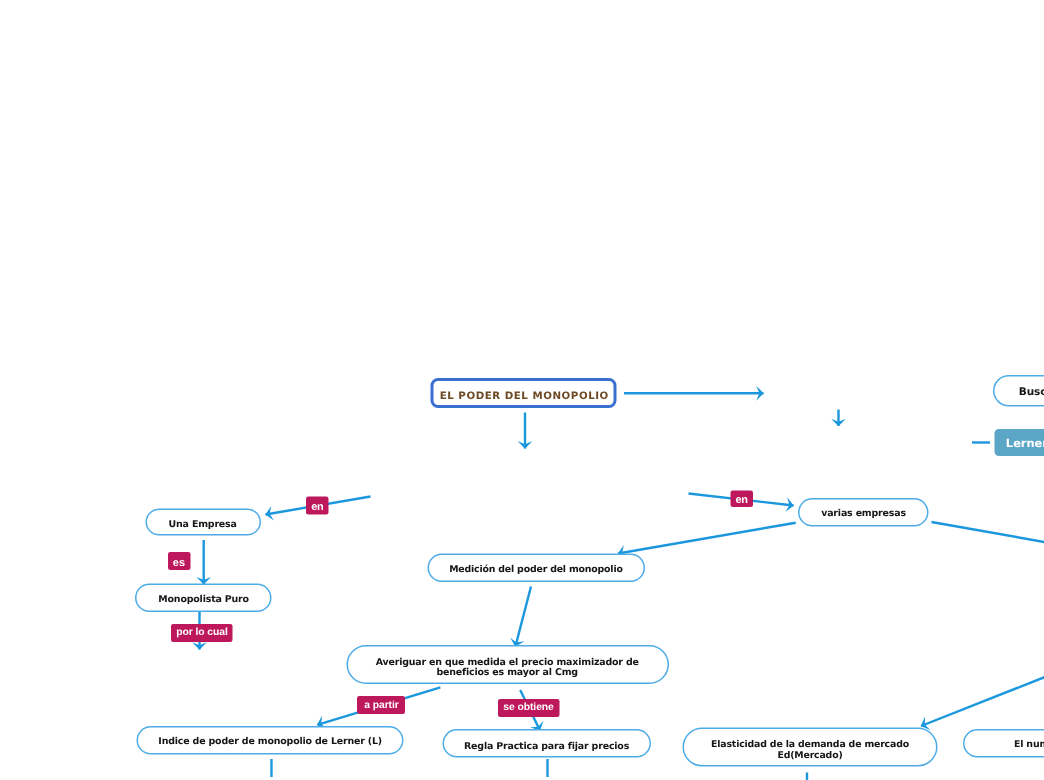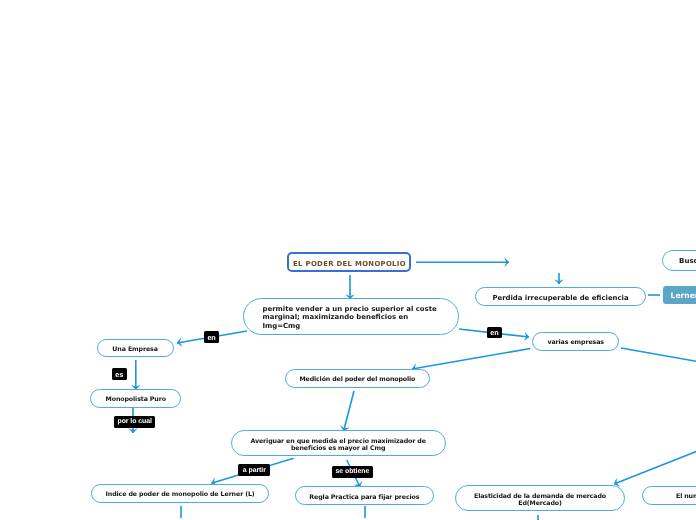--- a/index.html
+++ b/index.html
@@ -11,21 +11,21 @@
 
   .node{position:absolute;box-sizing:border-box;background:#fff;
         border:1.2px solid #4dace7;border-radius:999px;
         display:flex;align-items:center;justify-content:center;
         text-align:center;color:#161616;font-weight:bold;z-index:3;}
   .node span{display:block;line-height:1.2;transform:translateZ(0);position:relative;top:var(--dy,0px);}
   .root{border:2px solid #3a6fd2;border-radius:5px;color:#6d4a24;
         letter-spacing:.35px;}
 
   .lbl span,.puede span{transform:translateZ(0);display:block;position:relative;top:var(--dy,0px);}
-  .lbl{position:absolute;box-sizing:border-box;background:#000000;color:#fff;
+  .lbl{position:absolute;box-sizing:border-box;background:#be185d;color:#fff;
        border-radius:1.5px;display:flex;align-items:center;justify-content:center;
        font-family:"Liberation Sans",sans-serif;
        font-weight:bold;white-space:nowrap;z-index:5;line-height:1;}
   .puede{position:absolute;box-sizing:border-box;background:#5ba5c7;color:#fff;
          border-radius:3px;display:flex;align-items:center;
          font-weight:bold;white-space:nowrap;z-index:5;}
 </style>
 </head>
 <body>
 
@@ -70,31 +70,22 @@
       <path d="M 181 506 L 181 518"></path>
       <path d="M 365 506 L 365 518"></path>
       <path d="M 538 515 L 538 520"></path>
     </g>
   </svg>
 
   <div class="node root" style="left:287px;top:252px;width:124px;height:20px;font-size:6.85px;letter-spacing:0.35px;padding-left:1px;--dy:2.00px;">
     <span>EL PODER DEL MONOPOLIO</span>
   </div>
 
-  <div class="node nd" style="left:243px;top:298px;width:216px;height:37px;font-size:6.93px;line-height:8px;
-              justify-content:flex-start;padding-left:18.5px;text-align:left;--dy:1.00px;">
-    <span style="white-space:pre-line;">permite vender a un precio superior al coste
-marginal; maximizando beneficios en
-Img=Cmg</span>
-  </div>
 
 
-  <div class="node nd" style="left:475.4px;top:286.6px;width:170.2px;height:19.6px;font-size:6.9px;--dy:1.50px;">
-    <span>Perdida irrecuperable de eficiencia</span>
-  </div>
 
   <div class="node nd" style="left:662px;top:250px;width:61px;height:21px;font-size:7px;--dy:1.00px;">
     <span>Buscar</span>
   </div>
 
   <div class="puede" style="left:663.2px;top:286px;width:70px;height:18.3px;font-size:7.6px;padding-left:7.4px;">
     <span>Lerner</span>
   </div>
 
   <div class="node nd" style="left:96.6px;top:338.8px;width:77px;height:18.4px;font-size:6.3px;letter-spacing:-0.12px;--dy:2.00px;">

